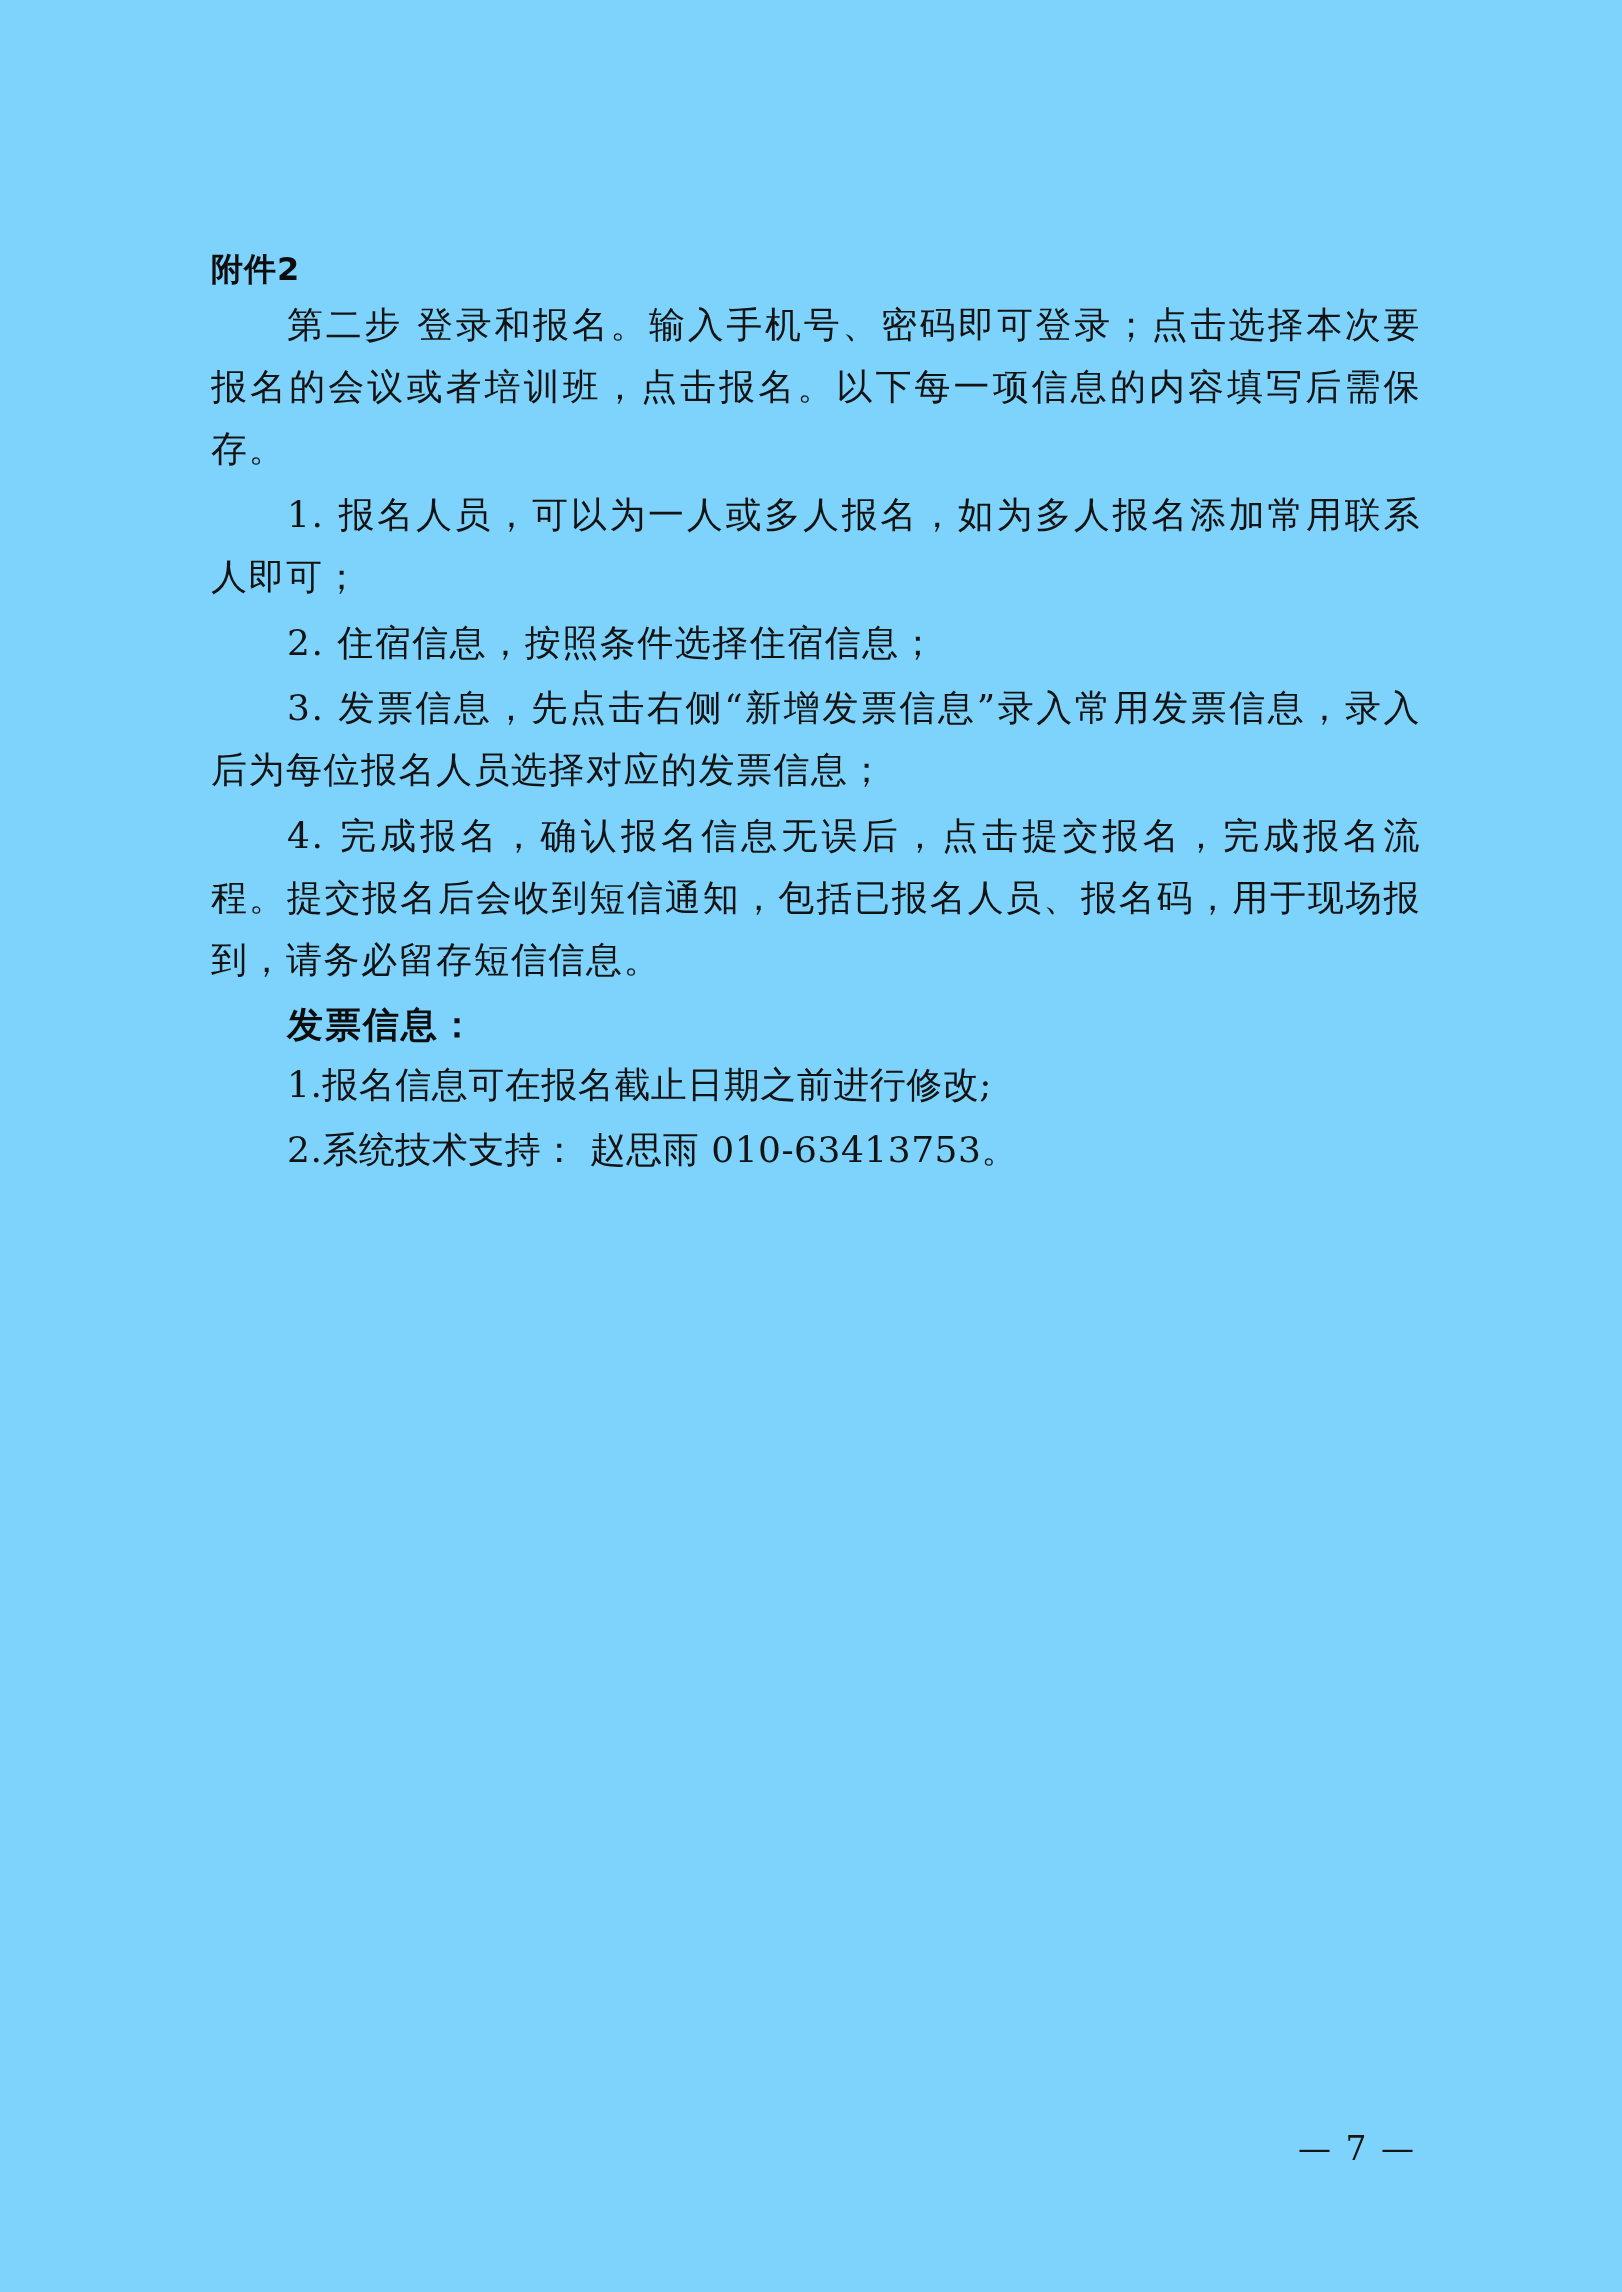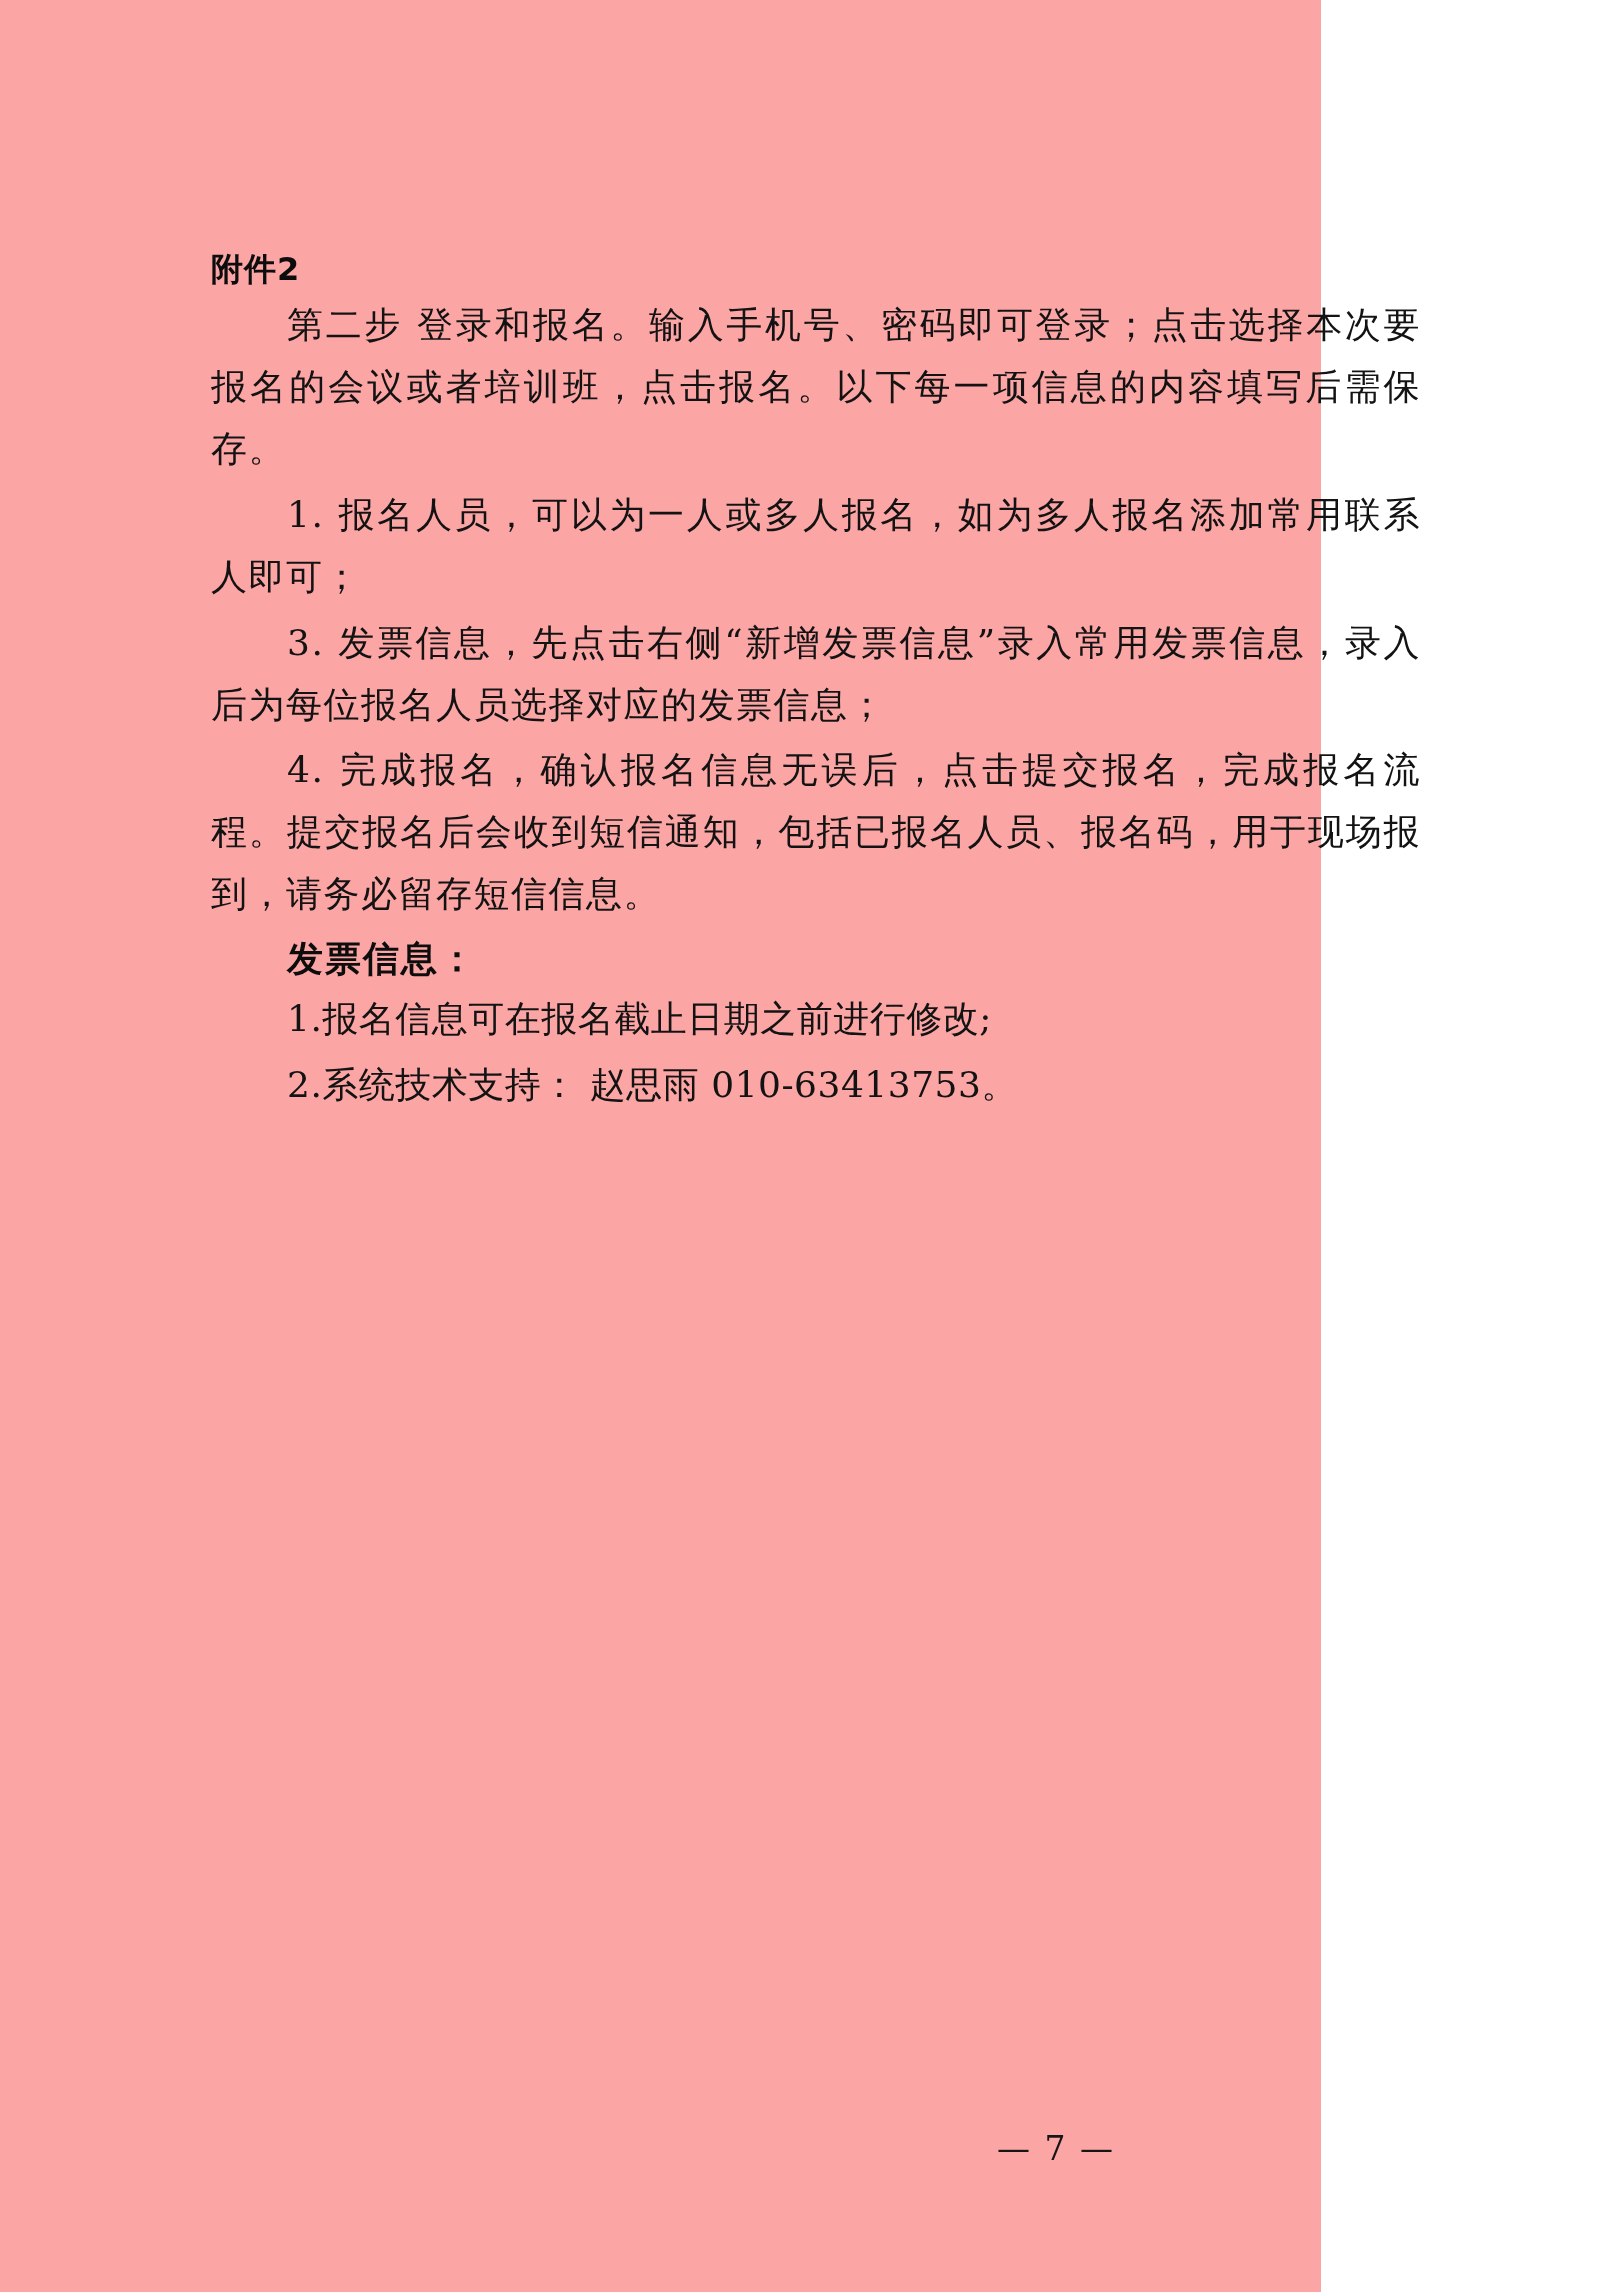--- a/index.html
+++ b/index.html
@@ -12,23 +12,23 @@
     height: 2293px;
     font-family: "DejaVu Serif", serif;
     color: #111111;
     position: relative;
     overflow: hidden;
   }
   .page {
     position: absolute;
     left: 0;
     top: 0;
-    width: 1321px;
+    width: 1622px;
     height: 2293px;
-    background: #fca5a5;
+    background: #7dd3fc;
   }
   .content {
     position: absolute;
     left: 211px;
     top: 250px;
     width: 1210px;
   }
   .attach-label {
     font-family: "DejaVu Sans", sans-serif;
     font-weight: bold;
@@ -92,20 +92,21 @@
 
     <div class="attach-label">附件2</div>
 
 
 
 
     <p class="para">第二步 登录和报名。输入手机号、密码即可登录；点击选择本次要报名的会议或者培训班，点击报名。以下每一项信息的内容填写后需保存。</p>
 
     <p class="para">1. 报名人员，可以为一人或多人报名，如为多人报名添加常用联系人即可；</p>
 
+    <p class="para">2. 住宿信息，按照条件选择住宿信息；</p>
 
     <p class="para">3. 发票信息，先点击右侧“新增发票信息”录入常用发票信息，录入后为每位报名人员选择对应的发票信息；</p>
 
     <p class="para">4. 完成报名，确认报名信息无误后，点击提交报名，完成报名流程。提交报名后会收到短信通知，包括已报名人员、报名码，用于现场报到，请务必留存短信信息。</p>
 
     <div class="note-head">发票信息：</div>
 
     <p class="para tight">1.报名信息可在报名截止日期之前进行修改;</p>
 
     <p class="para tight">2.系统技术支持： 赵思雨 010-63413753。</p>

